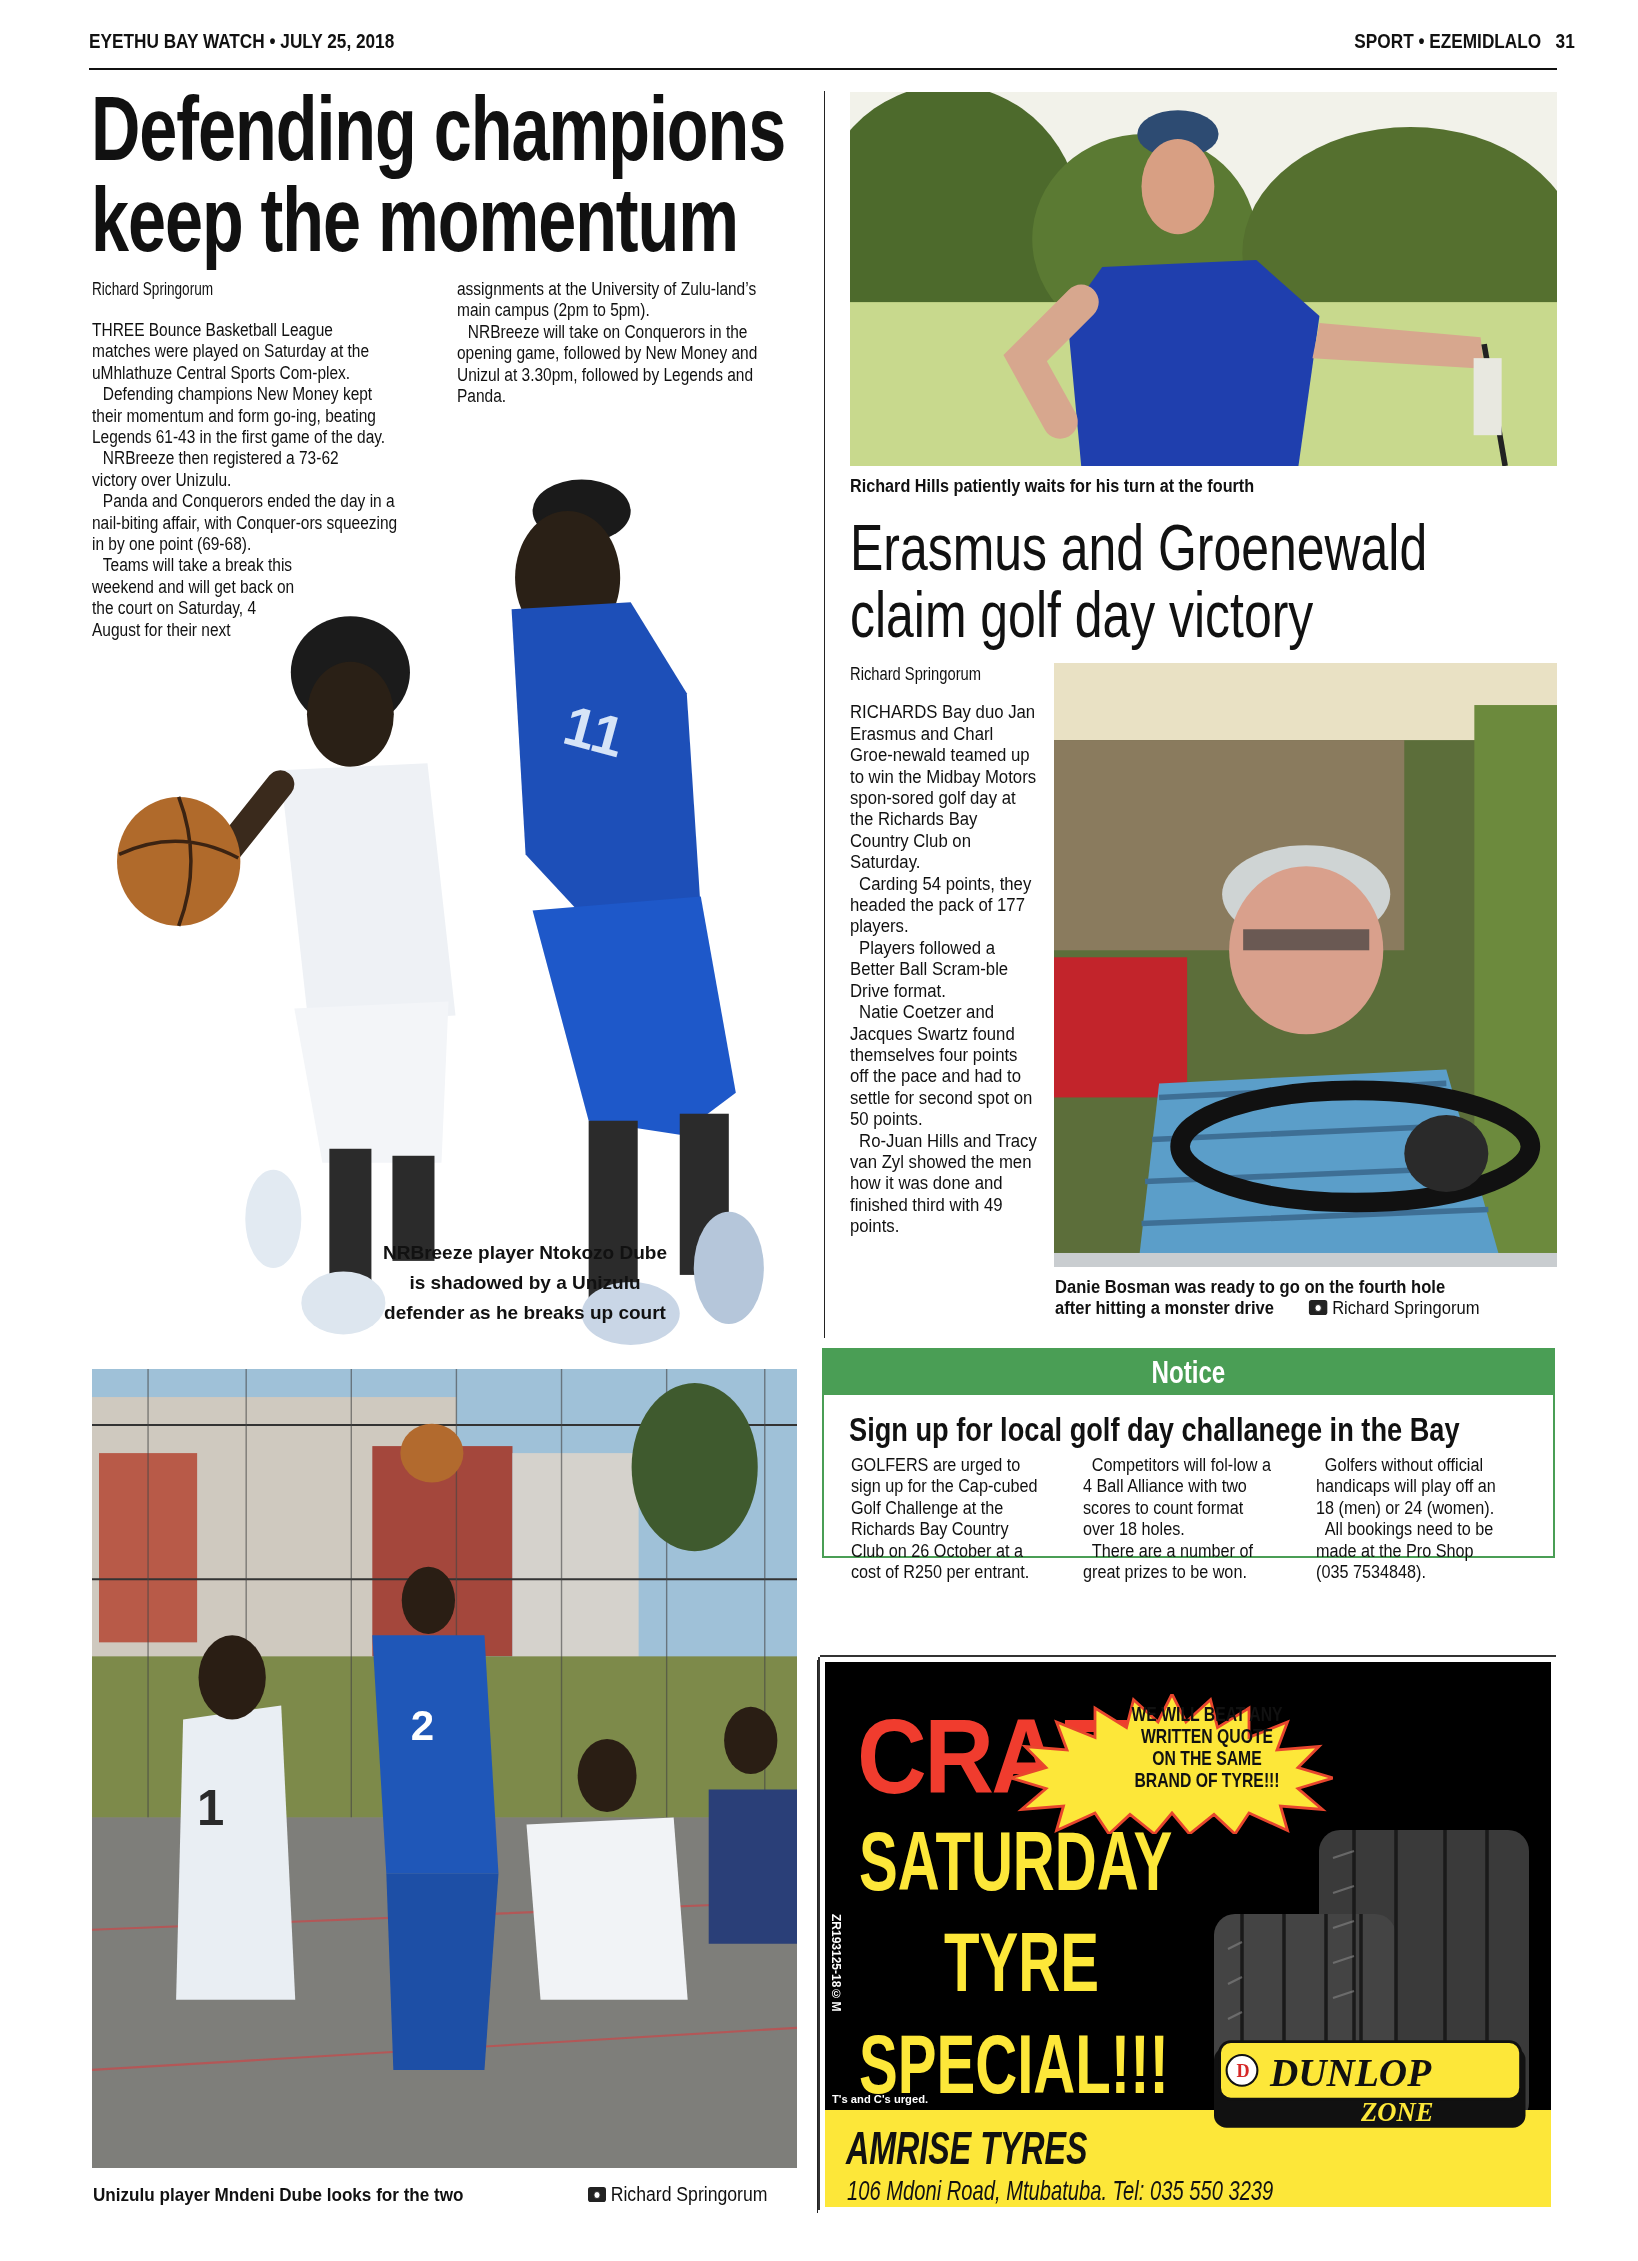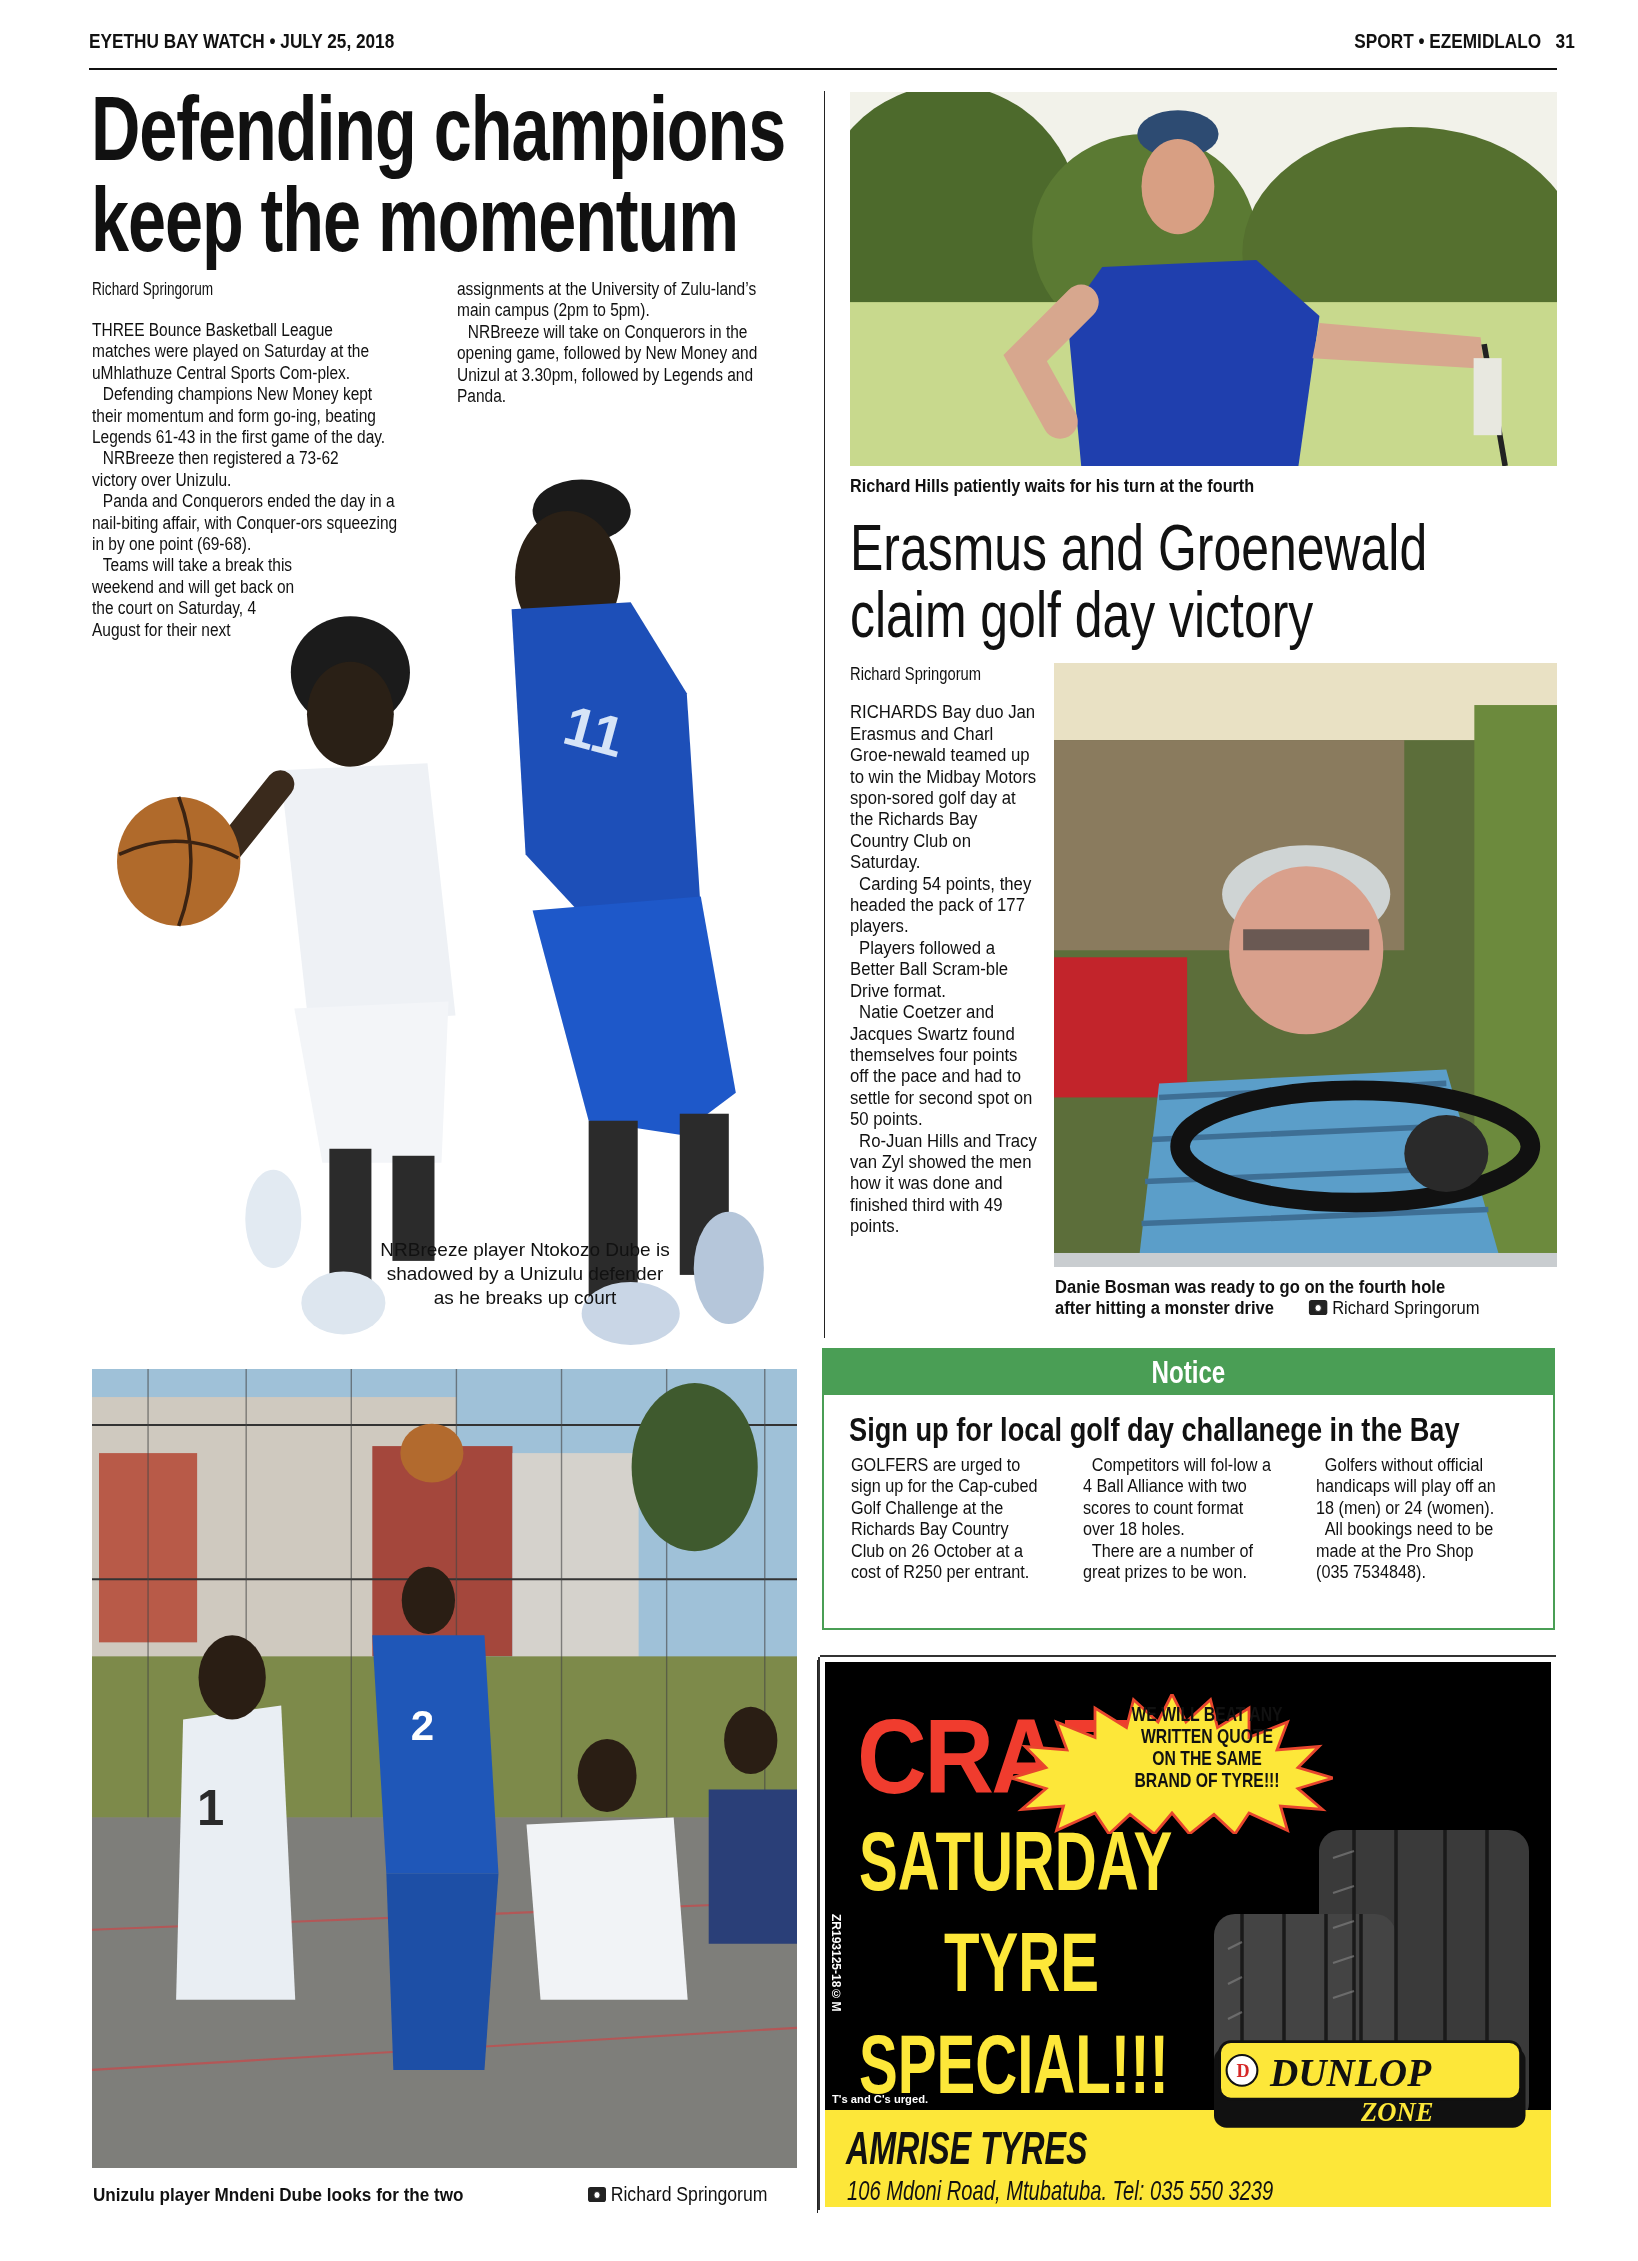--- a/index.html
+++ b/index.html
@@ -26,21 +26,21 @@
     transform: scaleX(0.86); transform-origin: left top;
   }
   .body-col p { text-indent: 0; }
   .body-col p.ind { text-indent: 12.6px; }
 
   
   .bb-figure { position: absolute; left: 98px; top: 462px; width: 708px; height: 897px; }
 
   .caption-center {
     position: absolute; left: 378px; top: 1238px; width: 294px; text-align: center;
-    font-weight: normal; font-size: 19px; line-height: 24px;
+    font-weight: bold; font-size: 19px; line-height: 30px;
   }
 
   
   .photo-court { position: absolute; left: 92px; top: 1369px; width: 705px; height: 799px; overflow: hidden; }
   .cap-bottom { position: absolute; left: 93px; top: 2184px; font-weight: bold; font-size: 19px; white-space: nowrap; transform: scaleX(0.9); transform-origin: left top;}
   .credit-bottom { position: absolute; left: 588px; top: 2183px; font-size: 19.6px; white-space: nowrap; transform: scaleX(0.9); transform-origin: left top;}
   .cam { display: inline-block; width: 19.6px; height: 15.4px; background: #222; border-radius: 2.8px; position: relative; vertical-align: -1.4px; margin-right: 5.6px; }
   .cam::after { content:""; position:absolute; left:5.6px; top:3.5px; width:8.4px; height:8.4px; border-radius:50%; background:#fff; border:1.4px solid #222; box-sizing:border-box; }
 
   
@@ -51,21 +51,21 @@
     transform: scaleX(0.78); transform-origin: left top; white-space: nowrap;
   }
   .golf-body {
     position: absolute; left: 850px; top: 702px; width: 203px; font-size: 18px; line-height: 21.4px;
     transform: scaleX(0.93); transform-origin: left top;
   }
   .photo-cart { position: absolute; left: 1054px; top: 663px; width: 503px; height: 604px; overflow: hidden; }
   .cap-cart { position: absolute; left: 1055px; top: 1277px; font-weight: bold; font-size: 18px; line-height: 21px; width: 546px; transform: scaleX(0.92); transform-origin: left top; }
 
   
-  .notice { position: absolute; left: 822px; top: 1348px; width: 733px; height: 282px; border: 2.1px solid #4a9e55; }
+  .notice { position: absolute; left: 822px; top: 1348px; width: 733px; height: 210px; border: 2.1px solid #4a9e55; }
   .notice-head { height: 45px; background: #4a9e55; color: #fff; text-align: center; font-weight: bold; font-size: 31px; line-height: 45px; }
   .notice-head span { display: inline-block; transform: scaleX(0.78); }
   .notice-title { position: absolute; left: 25px; top: 60px; font-weight: bold; font-size: 34px; white-space: nowrap; transform: scaleX(0.8); transform-origin: left top; }
   .notice-col { position: absolute; top: 105px; width: 210px; font-size: 18px; line-height: 21.4px; transform: scaleX(0.9); transform-origin: left top;}
 
   
   .ad-rule { position: absolute; left: 820px; top: 1655px; width: 736px; height: 2.1px; background: #333; }
   .ad-frame { position: absolute; left: 818px; top: 1657px; width: 738px; height: 553px; border-left: 2.1px solid #333; }
   .ad { position: absolute; left: 825px; top: 1662px; width: 726px; height: 545px; background: #000; overflow: hidden; }
   .ad-crazy { position: absolute; left: 31.5px; top: 42px; color: #f03c2e; font-weight: bold; font-size: 105px; line-height: 105px; transform: scaleX(0.92); transform-origin: left top; letter-spacing: -2.8px;}

